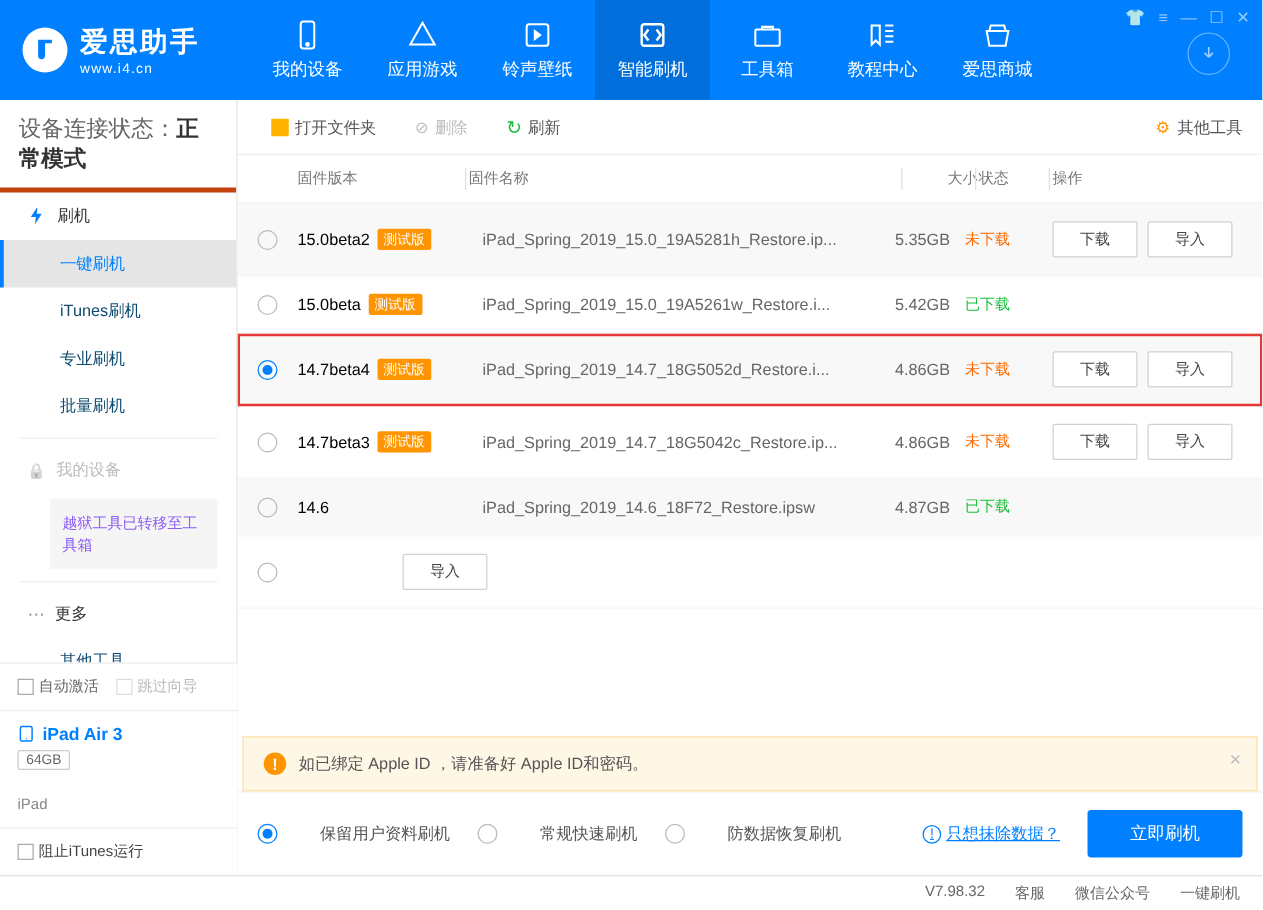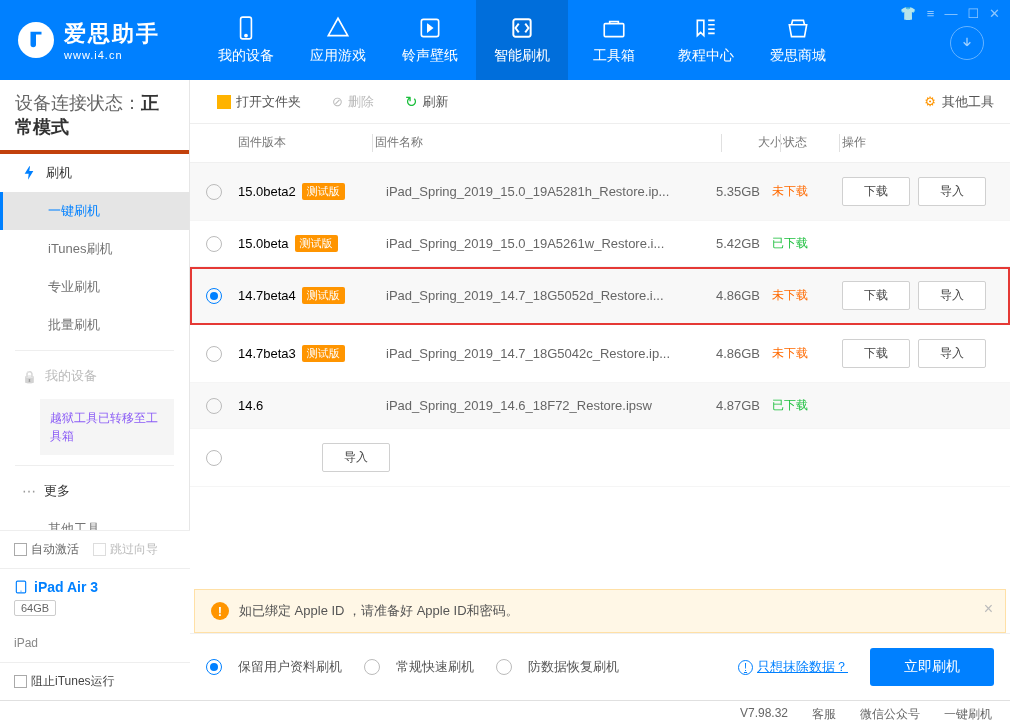--- a/index.html
+++ b/index.html
@@ -22,21 +22,21 @@
     .win-controls span { color: #8ec7ff; font-size: 13px; cursor: pointer; }
     .dl-circle { position: absolute; right: 26px; bottom: 20px; width: 34px; height: 34px; border: 1.5px solid #66b3ff; border-radius: 50%; display: flex; align-items: center; justify-content: center; cursor: pointer; }
     
     .workspace { display: flex; height: calc(100% - 80px - 28px); }
     
     .sidebar { width: 190px; border-right: 1px solid #e6e6e6; overflow-y: auto; }
     .devstatus { padding: 11px 15px; font-size: 18px; color: #666; border-bottom: 4px solid #c2410c; }
     .devstatus b { color: #333; }
     
     .sb-group-h { display: flex; align-items: center; gap: 8px; padding: 10px 22px; font-size: 13px; color: #333; }
-    .sb-item { padding: 10px 22px 10px 48px; font-size: 13px; color: #737373; cursor: pointer; }
+    .sb-item { padding: 10px 22px 10px 48px; font-size: 13px; color: #0c4a6e; cursor: pointer; }
     .sb-item.selected { background: #e5e5e5; color: #0080ff; border-left: 3px solid #0080ff; padding-left: 45px; }
     .sb-note { margin: 4px 15px 10px 40px; padding: 10px 10px; background: #f5f5f5; font-size: 12px; color: #8b5cf6; line-height: 1.5; }
     .sb-div { margin: 6px 15px; border: 0; border-top: 1px solid #eee; }
     
     .sb-footer { position: absolute; left: 0; bottom: 28px; width: 190px; border-top: 1px solid #eee; background: #fff; }
     .sb-cks { display: flex; gap: 14px; padding: 10px 14px; font-size: 12px; color: #666; }
     .sb-cks .dim { color: #bbb; }
     .sb-dev { padding: 10px 14px 12px; border-top: 1px solid #eee; }
     .sb-dev-name { color: #0080ff; font-size: 14px; font-weight: bold; display: flex; align-items: center; gap: 6px; }
     .sb-storage { display: inline-block; border: 1px solid #ccc; border-radius: 2px; padding: 1px 6px; font-size: 11px; color: #666; margin-top: 5px; }
@@ -72,21 +72,21 @@
     .st-no { color: #ff6a00; }
     .st-yes { color: #1bbf3c; }
     .action-cell { width: 152px; display: flex; gap: 8px; }
     .mini-btn { border: 1px solid #d0d0d0; background: #fff; padding: 5px 0; width: 68px; text-align: center; font-size: 12px; border-radius: 2px; cursor: pointer; color: #444; }
     .col-sepline { width: 1px; height: 18px; background: #e0e0e0; margin: 0 2px 0 -14px; align-self: center; }
     
     .alertbar { background: #fff7e6; border: 1px solid #ffe0a6; padding: 12px 16px; display: flex; align-items: center; gap: 10px; font-size: 13px; color: #555; position: relative; margin: 0 4px; }
     .alertbar .close-x { position: absolute; right: 12px; top: 10px; color: #bbb; cursor: pointer; font-size: 16px; }
     
     .optionsbar { padding: 14px 16px; display: flex; align-items: center; gap: 22px; font-size: 13px; border-top: 1px solid #f0f0f0; }
-    .opt-radio { display: flex; align-items: center; gap: 0; cursor: pointer; color: #555; }
+    .opt-radio { display: flex; align-items: center; gap: 18px; cursor: pointer; color: #555; }
     .opt-link { margin-left: auto; color: #0080ff; display: flex; align-items: center; gap: 4px; text-decoration: underline; cursor: pointer; }
     .flash-btn { background: #0080ff; color: #fff; padding: 10px 34px; border-radius: 3px; cursor: pointer; font-size: 14px; }
     
     .statusbar { position: absolute; left: 0; right: 0; bottom: 0; height: 28px; background: #fff; border-top: 1px solid #e0e0e0; display: flex; align-items: center; padding: 0 18px; font-size: 12px; color: #666; }
     .statusbar .right { margin-left: auto; display: flex; gap: 24px; }
     
     .cb { width: 13px; height: 13px; border: 1px solid #aaa; display: inline-block; vertical-align: middle; margin-right: 4px; }
     .ico-sq { width: 14px; height: 14px; background: #ffb300; display: inline-block; }
     .lock-icon::before { content: '🔒'; font-size: 12px; filter: grayscale(1) opacity(0.5); }
   </style>

